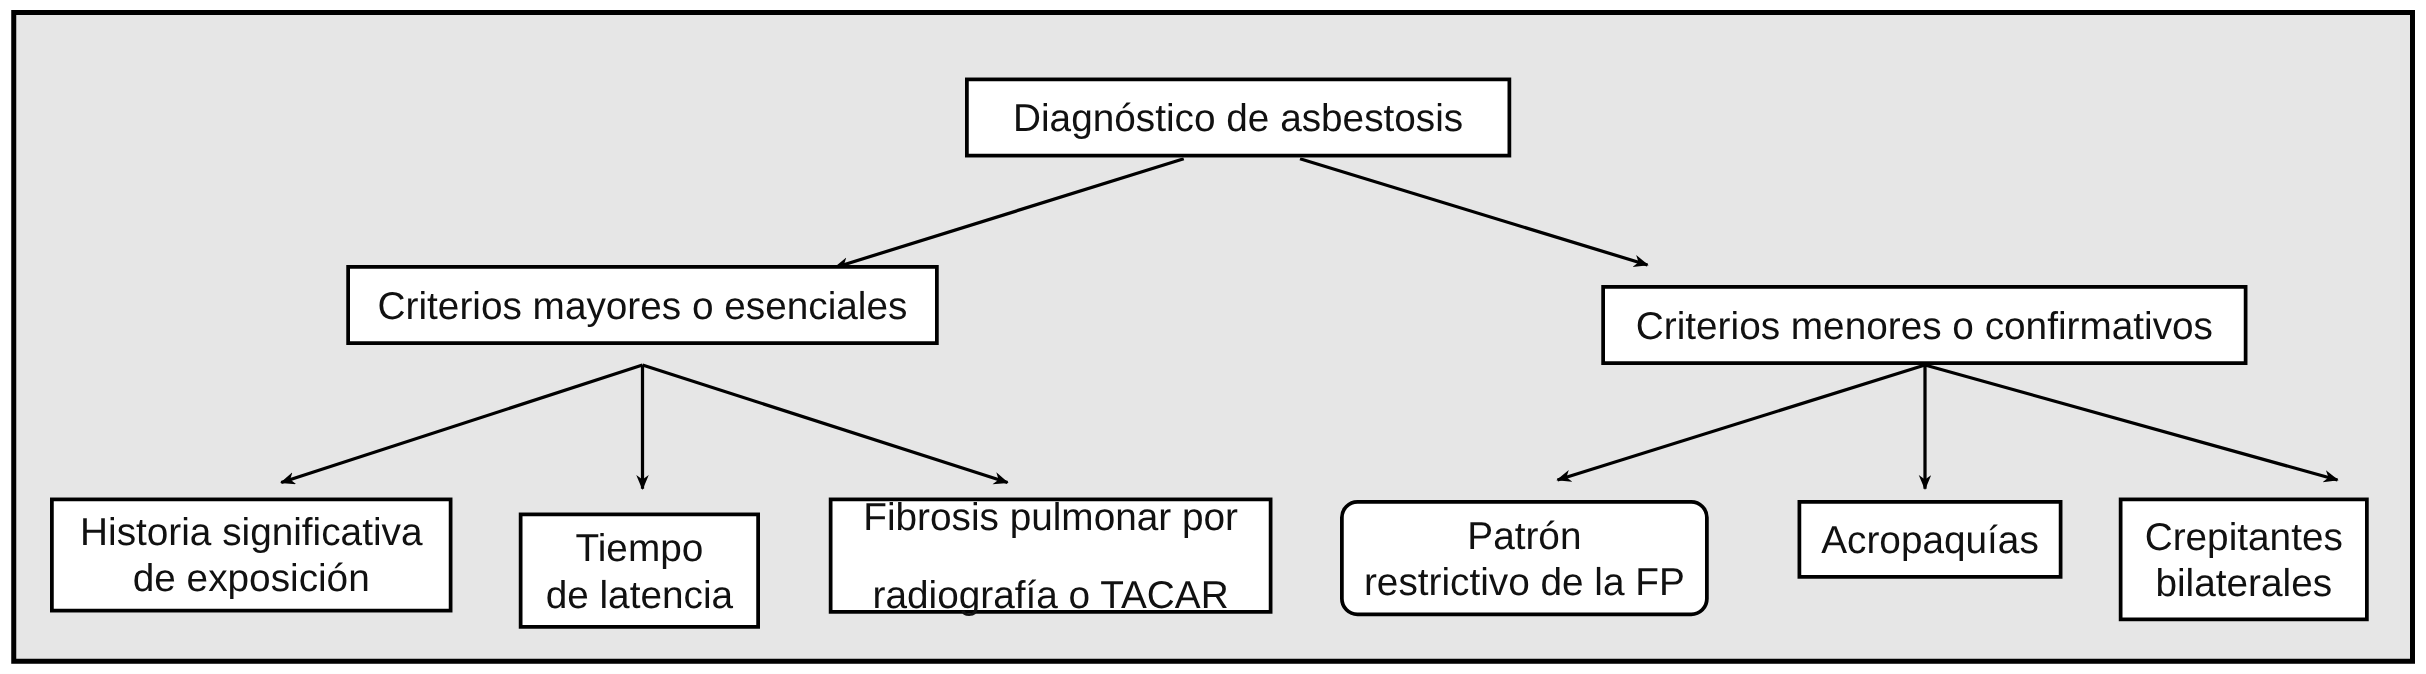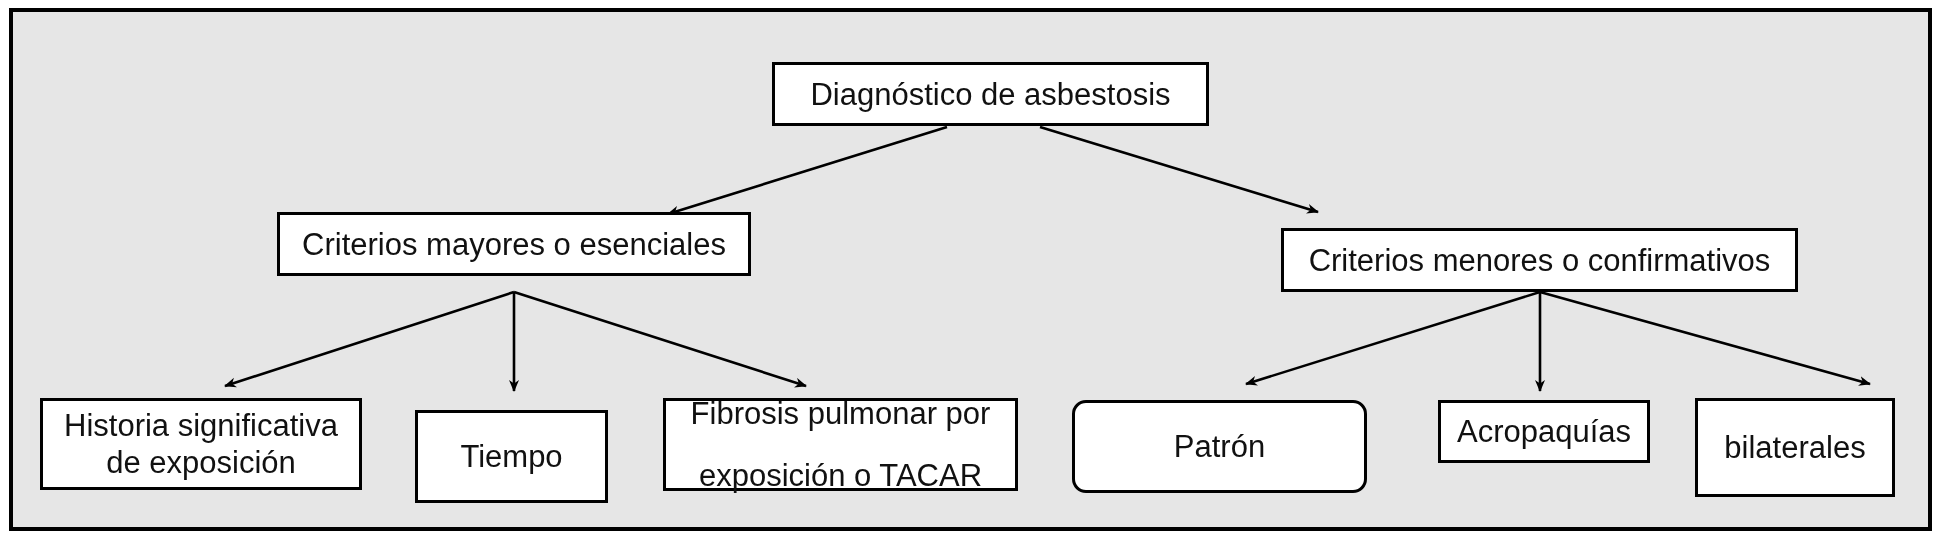--- a/index.html
+++ b/index.html
@@ -67,31 +67,34 @@
     <span>Historia significativa</span>
     <span>de exposición</span>
   </div>
 
   <div class="node n-minor">
     <span>Criterios menores o confirmativos</span>
   </div>
 
   <div class="node n-tiempo">
     <span>Tiempo</span>
+    <span>de latencia</span>
   </div>
 
   <div class="node n-fibrosis">
     <span>Fibrosis pulmonar por</span>
-    <span>exposición o TACAR</span>
+    <span>radiografía o TACAR</span>
   </div>
 
   <div class="node n-patron">
     <span>Patrón</span>
+    <span>restrictivo de la FP</span>
   </div>
 
   <div class="node n-acropaquias">
     <span>Acropaquías</span>
   </div>
 
   <div class="node n-crepitantes">
+    <span>Crepitantes</span>
     <span>bilaterales</span>
   </div>
 </div>
 
 </body></html>

